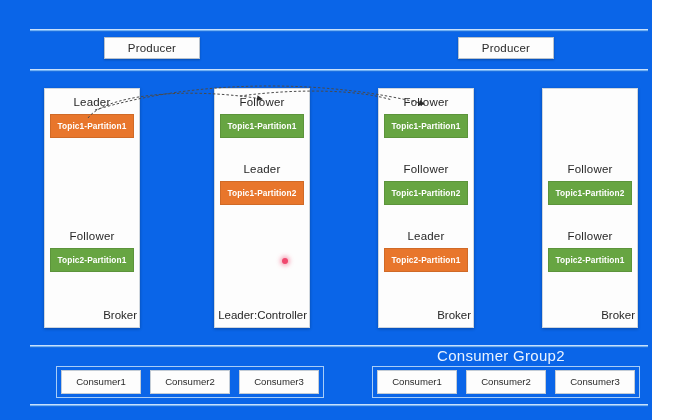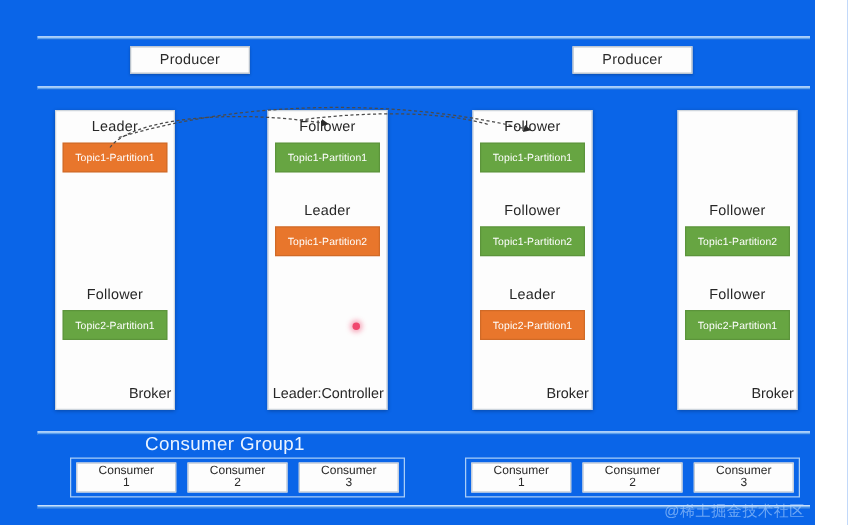--- a/index.html
+++ b/index.html
@@ -78,21 +78,21 @@
     white-space: nowrap;
   }
   .partition {
     width: 84px;
     height: 24px;
     box-sizing: border-box;
     display: flex;
     align-items: center;
     justify-content: center;
     font-size: 8.3px;
-    font-weight: normal;
+    font-weight: bold;
     color: #ffffff;
     letter-spacing: .1px;
     white-space: nowrap;
     border: 1px solid rgba(0,0,0,.10);
   }
   .partition.leader   { background: #e8762c; }
   .partition.follower { background: #67a542; }
 
   .broker-label {
     position: absolute;
@@ -151,21 +151,21 @@
   .cg-box.g1 { left: 56px;  width: 268px; }
   .cg-box.g2 { left: 372px; width: 268px; }
 
   .consumer {
     width: 80px;
     height: 24px;
     background: #fdfdfd;
     border: 1px solid #c3ccd6;
     box-sizing: border-box;
     display: flex;
-    flex-direction: column;
+    flex-direction: row;
     align-items: center;
     justify-content: center;
     font-size: 9.6px;
     color: #2a2a2a;
     line-height: 1.05;
   }
 
   
   .watermark {
     position: absolute;
@@ -231,21 +231,21 @@
         <path d="M0,0 L6,3 L0,6 Z" fill="#2b2b2b"></path>
       </marker>
     </defs>
     <path d="M88,118 C104,96 180,86 262,99" fill="none" stroke="#4a4a4a" stroke-width="1" stroke-dasharray="2.5,2" marker-end="url(#ah)"></path>
     <path d="M95,110 C200,78 330,80 424,104" fill="none" stroke="#4a4a4a" stroke-width="1" stroke-dasharray="2.5,2" marker-end="url(#ah)"></path>
     <path d="M240,96 C300,88 360,90 392,100" fill="none" stroke="#4a4a4a" stroke-width="1" stroke-dasharray="2.5,2"></path>
   </svg>
 
   <div class="cursor-dot" style="left: 282px; top: 258px; background: rgb(240, 72, 110);"></div>
 
-  <div class="cg-title t1">Consumer Group1</div>
+  <div class="cg-title t2">Consumer Group2</div>
 
   <div class="cg-box g1" id="cg-0">
       <div class="consumer">
         <span>Consumer</span>
         <span>1</span>
       </div>
       <div class="consumer">
         <span>Consumer</span>
         <span>2</span>
       </div>
@@ -262,14 +262,13 @@
       <div class="consumer">
         <span>Consumer</span>
         <span>2</span>
       </div>
       <div class="consumer">
         <span>Consumer</span>
         <span>3</span>
       </div>
     </div>
 
-  <div class="watermark">@稀土掘金技术社区</div>
 </div>
 
 </body></html>

